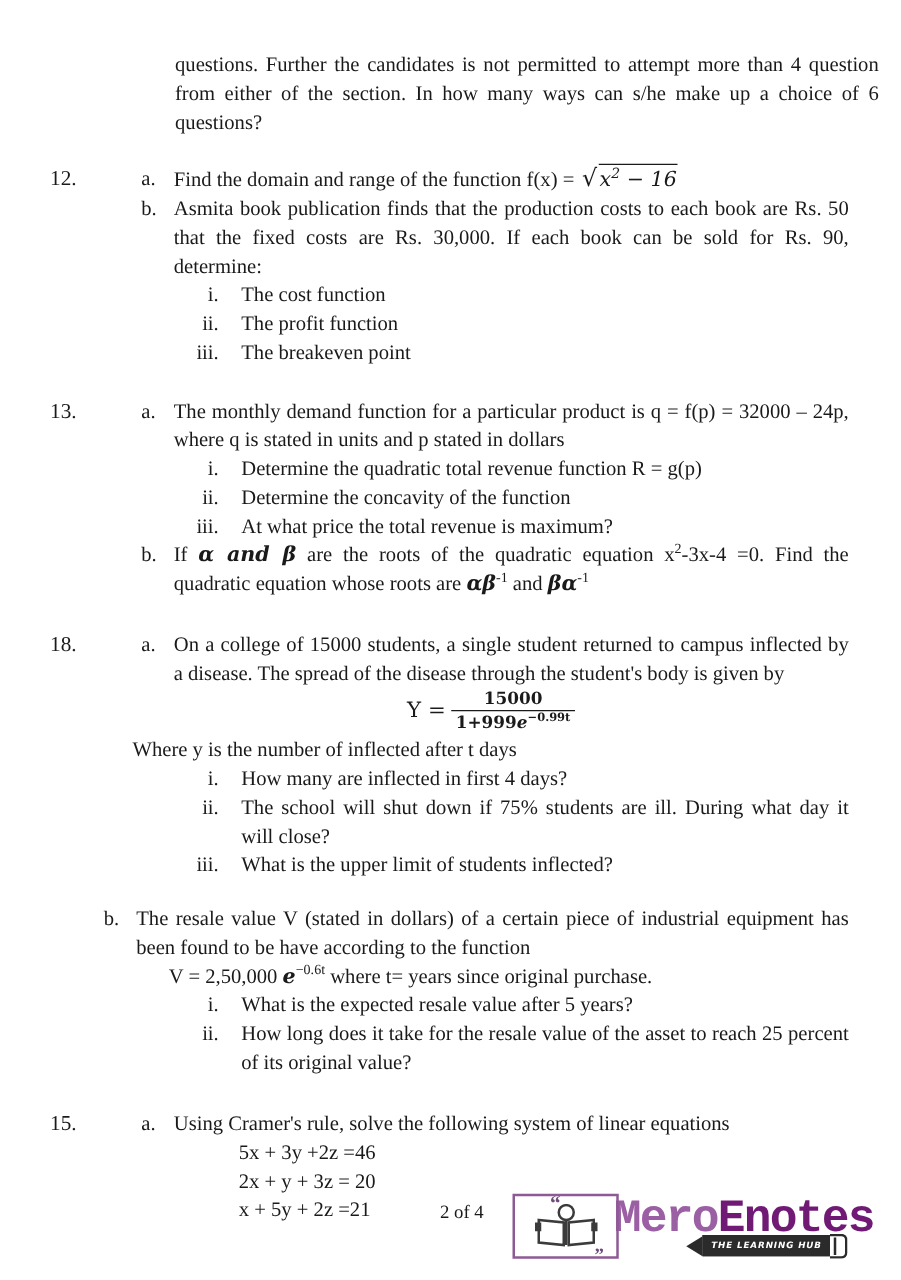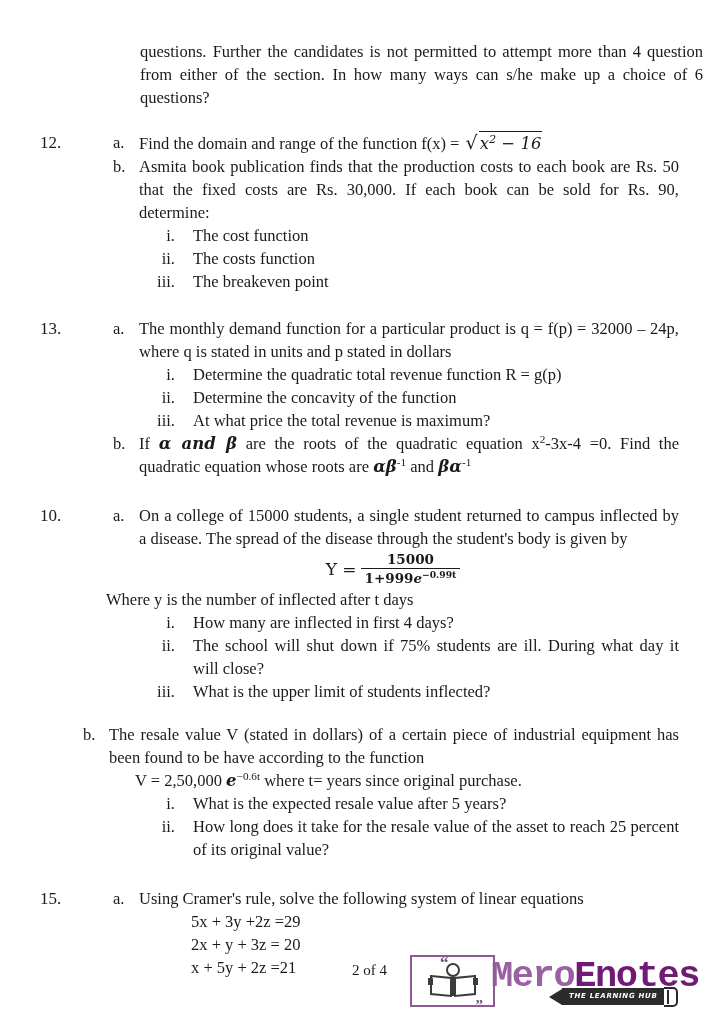--- a/index.html
+++ b/index.html
@@ -285,21 +285,21 @@
       <div class="item">
         <div class="item-mark">b.</div>
         <div class="item-text">Asmita book publication finds that the production costs to each book are Rs. 50 that the fixed costs are Rs. 30,000. If each book can be sold for Rs. 90, determine:</div>
       </div>
       <div class="roman">
         <div class="roman-mark">i.</div>
         <div class="roman-text nojust">The cost function</div>
       </div>
       <div class="roman">
         <div class="roman-mark">ii.</div>
-        <div class="roman-text nojust">The costs function</div>
+        <div class="roman-text nojust">The profit function</div>
       </div>
       <div class="roman">
         <div class="roman-mark">iii.</div>
         <div class="roman-text nojust">The breakeven point</div>
       </div>
     </div>
   </div>
 
   <div class="qblock" style="margin-top:24px;">
     <div class="qnum">13.</div>
@@ -322,21 +322,21 @@
       </div>
 
       <div class="item">
         <div class="item-mark">b.</div>
         <div class="item-text"><span>If </span><span class="mi mathfont">α and β</span><span> are the roots of the quadratic equation x</span><sup class="exp">2</sup><span>-3x-4 =0. Find the quadratic equation whose roots are </span><span class="mi mathfont">αβ</span><sup class="exp">-1</sup><span> and </span><span class="mi mathfont">βα</span><sup class="exp">-1</sup></div>
       </div>
     </div>
   </div>
 
   <div class="qblock" style="margin-top:26px;">
-    <div class="qnum">10.</div>
+    <div class="qnum">18.</div>
     <div class="qbody" style="width:566px;">
       <div class="item">
         <div class="item-mark">a.</div>
         <div class="item-text">On a college of 15000 students, a single student returned to campus inflected by a disease. The spread of the disease through the student's body is given by</div>
       </div>
 
       <div class="frac-line" style="margin-left:-6px;">
         <span class="yeq mathfont">Y =</span>
         <span class="frac mathfont">
           <span class="num">15000</span>
@@ -381,21 +381,21 @@
   </div>
 
   <div class="qblock" style="margin-top:26px;">
     <div class="qnum">15.</div>
     <div class="qbody" style="width:566px;">
       <div class="item">
         <div class="item-mark">a.</div>
         <div class="item-text nojust">Using Cramer's rule, solve the following system of linear equations</div>
       </div>
       <div class="eqn-stack">
-        <div>5x + 3y +2z =29</div>
+        <div>5x + 3y +2z =46</div>
         <div>2x + y + 3z = 20</div>
         <div>x + 5y + 2z =21</div>
       </div>
     </div>
   </div>
 
   <div class="footer">
     <div class="pagenum">2 of 4</div>
 
     <div class="logo">

